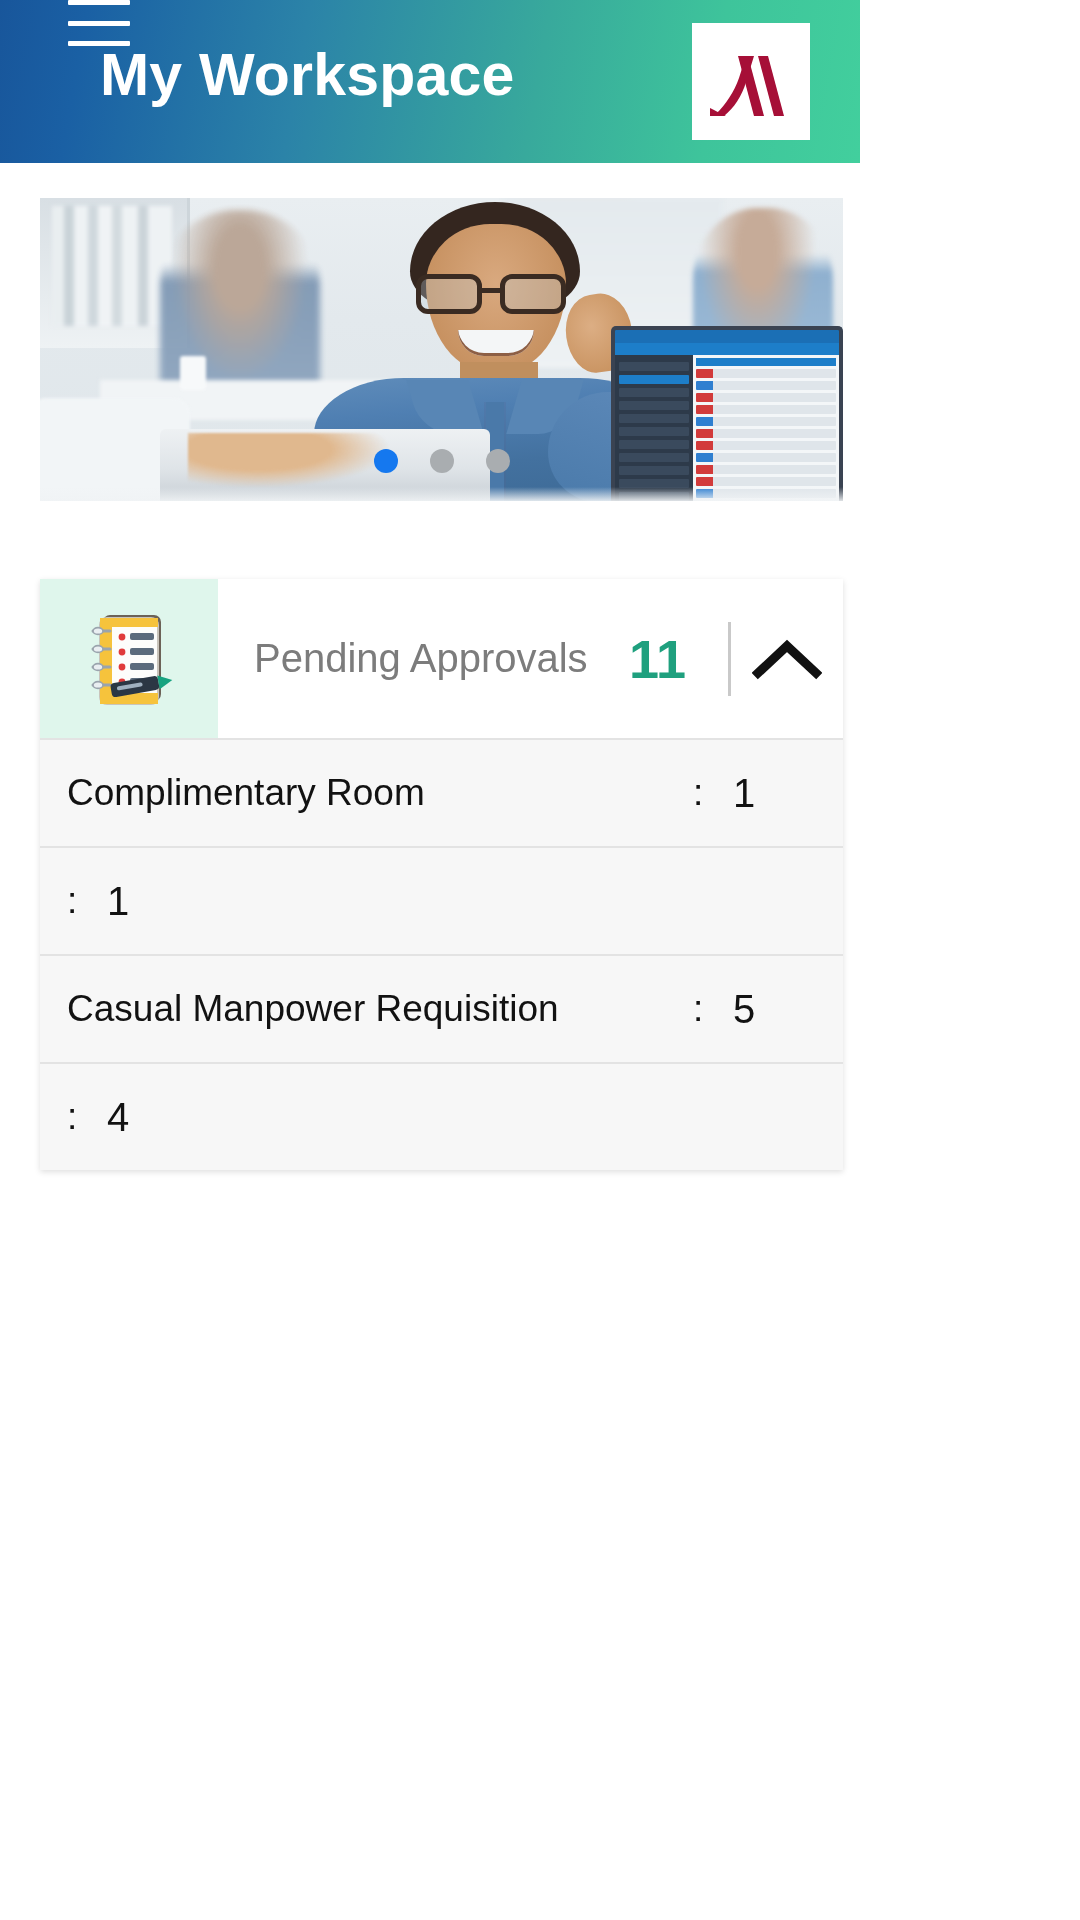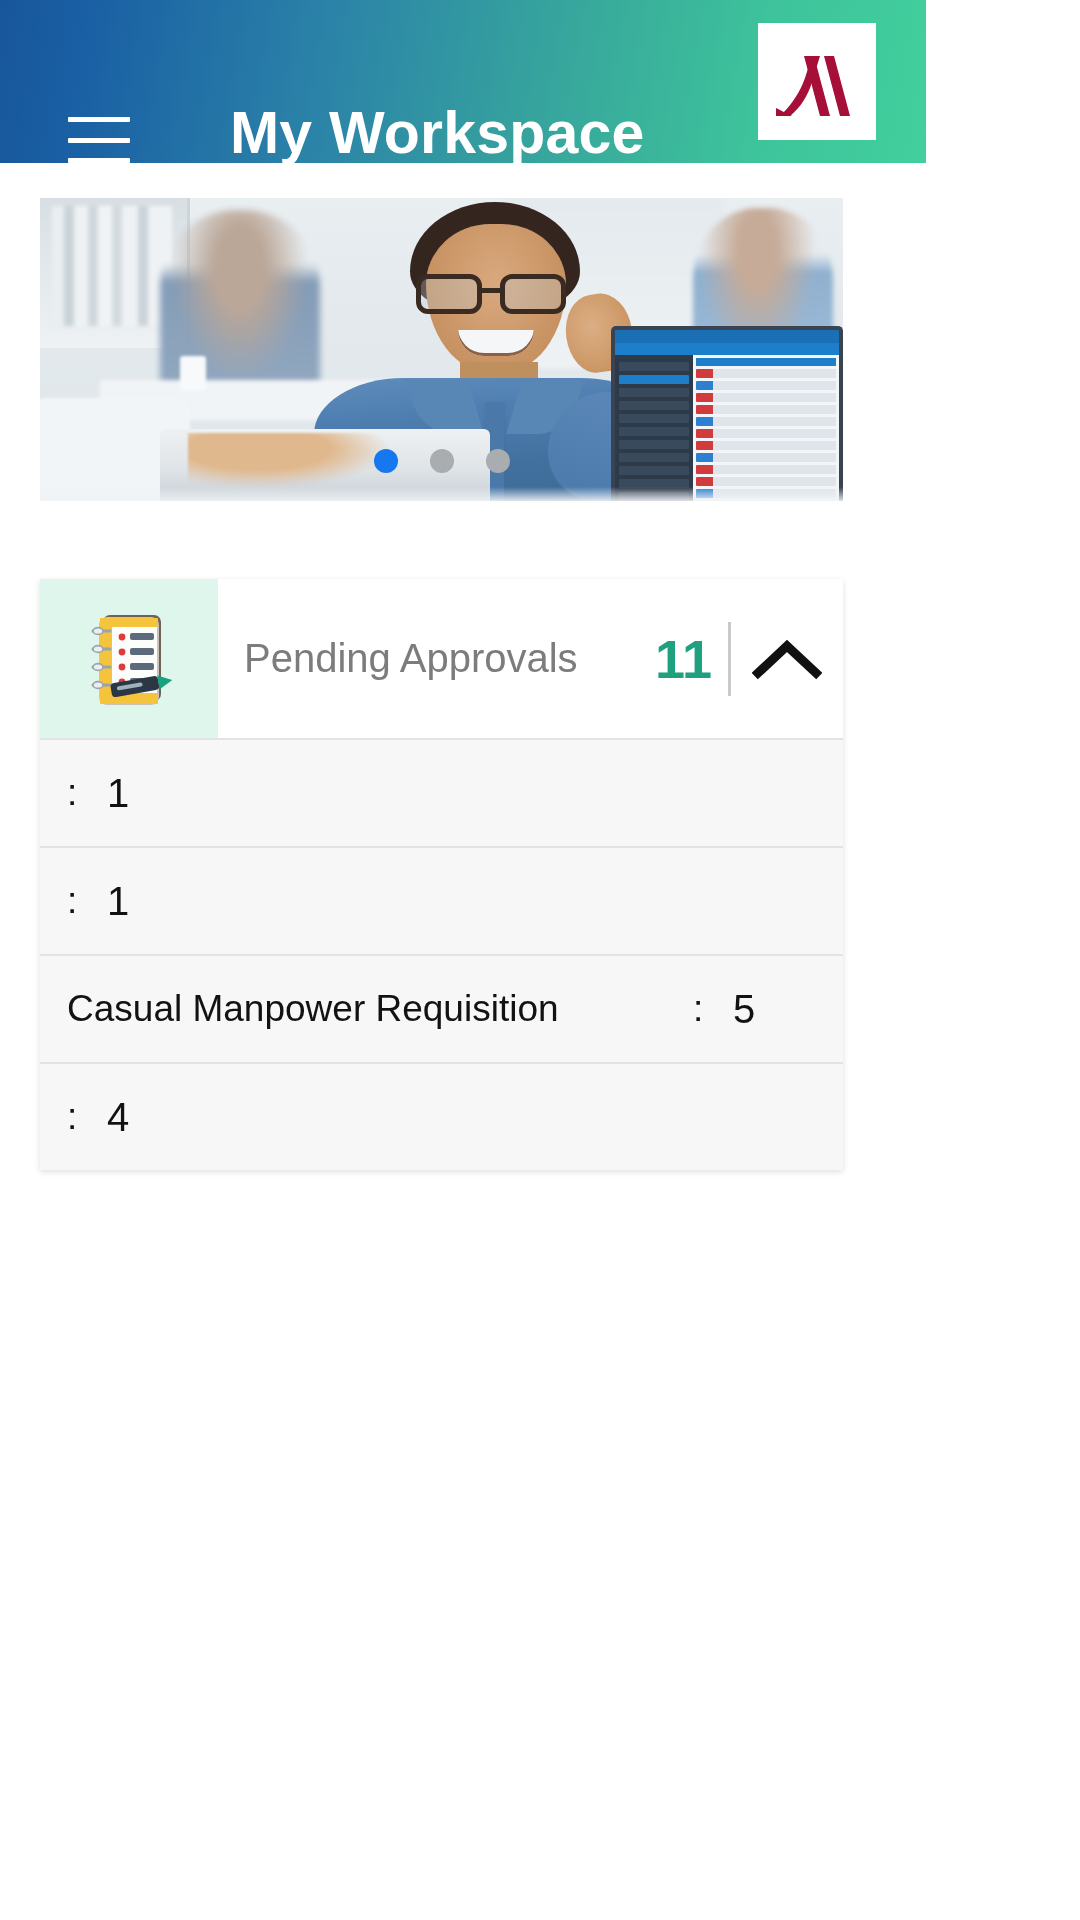--- a/index.html
+++ b/index.html
@@ -8,26 +8,27 @@
     width: 1080px;
     height: 1920px;
     background: #ffffff;
     font-family: "Liberation Sans", sans-serif;
     overflow: hidden;
   }
 
   
   .app-header {
     position: relative;
-    width: 926px;
+    width: 860px;
     height: 163px;
     background: linear-gradient(100deg, #18569b 0%, #1a60a4 10%, #2b83a8 35%, #38a99c 62%, #3ec49b 82%, #42cf9d 100%);
     display: flex;
-    align-items: flex-end;
+    align-items: flex-start;
     overflow: hidden;
+    flex-direction: column;
   }
 
   .hamburger {
     margin-left: 68px;
     width: 62px;
     height: 46px;
     display: flex;
     flex-direction: column;
     justify-content: space-between;
     cursor: pointer;
@@ -286,36 +287,36 @@
     align-items: center;
     justify-content: center;
     flex: 0 0 178px;
   }
   .card-icon-box svg { display:block; }
 
   .card-head-main {
     flex: 1;
     display: flex;
     align-items: center;
-    padding: 0 0 0 26px;
+    padding: 0 0 0 36px;
     justify-content: flex-end;
   }
 
   .card-title {
     flex: 1;
     font-size: 40px;
     color: #7c7c7c;
     white-space: nowrap;
   }
 
   .card-count {
     font-size: 54px;
     font-weight: bold;
     color: #1fa07e;
-    margin-right: 16px;
+    margin-right: 42px;
     line-height: 1;
   }
 
   .card-divider {
     width: 3px;
     height: 74px;
     background: #c9c9c9;
     flex: 0 0 3px;
   }
 
@@ -506,20 +507,21 @@
       <div class="card-divider"></div>
       <div class="card-toggle">
         <svg width="70" height="44" viewBox="0 0 70 44" aria-hidden="true">
           <polyline points="6,36 35,9 64,36" fill="none" stroke="#111111" stroke-width="9" stroke-linecap="square" stroke-linejoin="miter"></polyline>
         </svg>
       </div>
     </div>
   </div>
 
   <div class="approval-row">
+    <div class="row-label">Complimentary Room</div>
     <div class="row-colon">:</div>
     <div class="row-value">1</div>
   </div>
 
   <div class="approval-row">
     <div class="row-colon">:</div>
     <div class="row-value">1</div>
   </div>
 
   <div class="approval-row">

